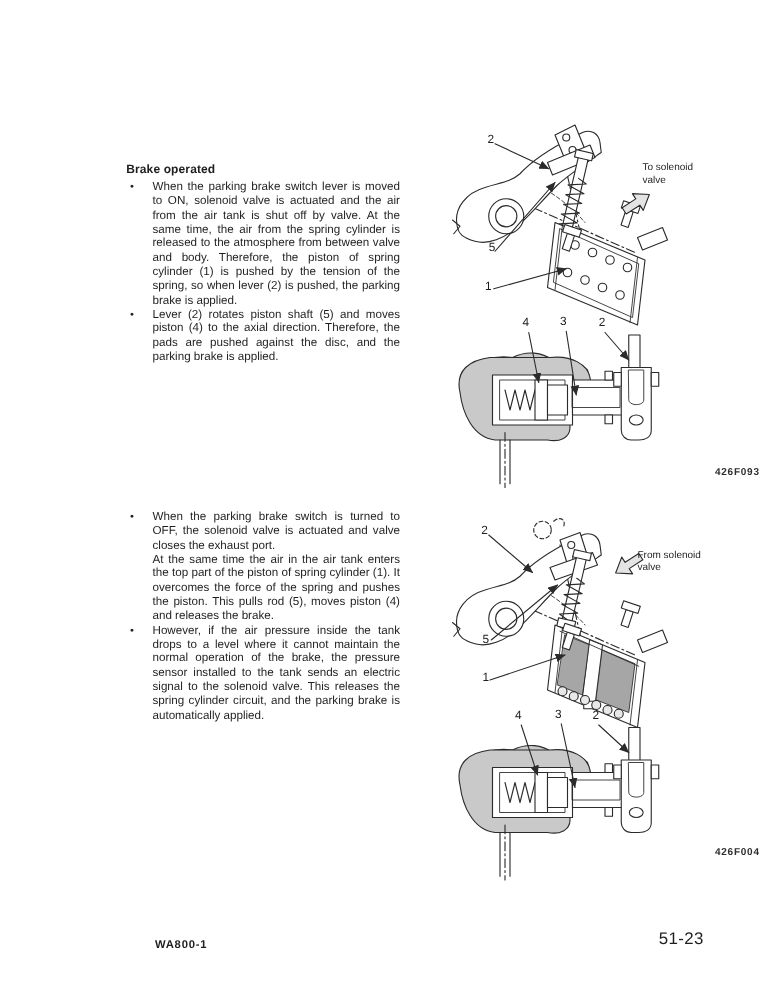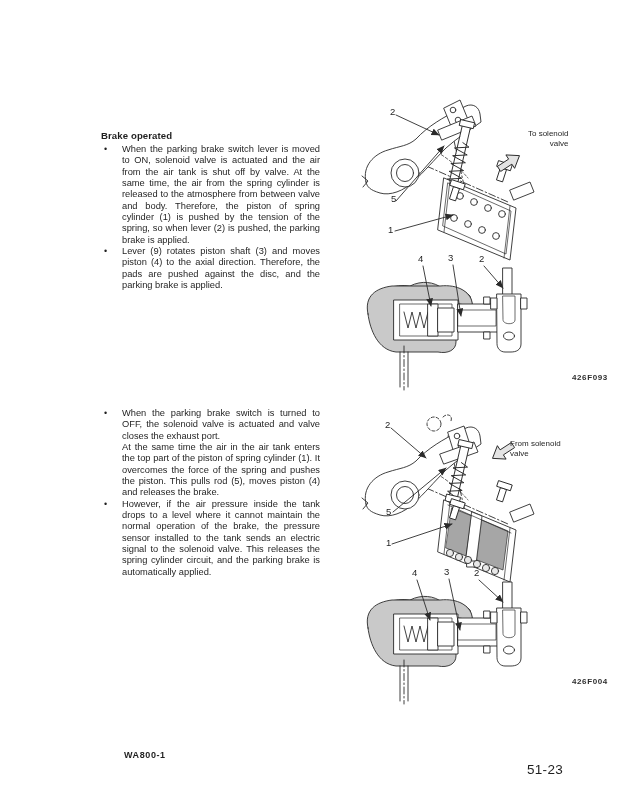--- a/index.html
+++ b/index.html
@@ -13,42 +13,42 @@
   .bullet .btext{flex:1;}
   .bullet p{margin:0;font-size:9.3px;line-height:11.35px;text-align:justify;}
   
   .fig-area{position:absolute;left:360px;width:235px;height:310px;}
   .fig-svg{position:absolute;left:0;top:0;width:235px;height:310px;}
   .callout{position:absolute;font-size:9.5px;line-height:10px;color:#1f1f1f;}
   .flow-note{position:absolute;font-size:8px;line-height:9.5px;color:#1f1f1f;}
   .fig-caption{position:absolute;font-size:8px;letter-spacing:.6px;color:#2e2e2e;font-weight:bold;margin-left:44px;}
   
   .footer-model{position:absolute;left:124px;top:750px;font-size:9px;font-weight:bold;letter-spacing:.6px;}
-  .footer-page{position:absolute;left:527px;top:762px;font-size:13.5px;letter-spacing:.3px;}
+  .footer-page{position:absolute;left:527px;top:743px;font-size:13.5px;letter-spacing:.3px;}
   
   .ln{stroke:#2b2b2b;stroke-width:.9;fill:none;stroke-linejoin:round;stroke-linecap:round;}
   .ddash{stroke-dasharray:7 2.5 1.5 2.5;}
 </style>
 </head>
 <body>
 
 <div class="page">
 
   <div class="text-block" style="left:100px;top:92px;margin-top:38px;">
     <h3 class="sec-heading">Brake operated</h3>
     <div class="bullet">
       <span class="dot">•</span>
       <div class="btext">
           <p>When the parking brake switch lever is moved to ON, solenoid valve is actuated and the air from the air tank is shut off by valve. At the same time, the air from the spring cylinder is released to the atmosphere from between valve and body. Therefore, the piston of spring cylinder (1) is pushed by the tension of the spring, so when lever (2) is pushed, the parking brake is applied.</p>
         </div>
     </div>
     <div class="bullet">
       <span class="dot">•</span>
       <div class="btext">
-          <p>Lever (9) rotates piston shaft (3) and moves piston (4) to the axial direction. Therefore, the pads are pushed against the disc, and the parking brake is applied.</p>
+          <p>Lever (2) rotates piston shaft (5) and moves piston (4) to the axial direction. Therefore, the pads are pushed against the disc, and the parking brake is applied.</p>
         </div>
     </div>
   </div>
 
   <div class="fig-area" style="top:84px;">
     <svg class="fig-svg" viewBox="0 0 235 310">
       <defs>
         <marker id="ah1" markerWidth="9" markerHeight="8" refX="7.5" refY="3.5" orient="auto" markerUnits="userSpaceOnUse">
           <path d="M0,0 L8,3.5 L0,7 Z" fill="#2b2b2b"></path>
         </marker>
@@ -129,21 +129,21 @@
         <line x1="48" y1="268" x2="48" y2="303"></line>
         <path class="ddash" d="M44,262 L44,306"></path>
         <line x1="63" y1="182" x2="71" y2="222" marker-end="url(#ah1)"></line>
         <line x1="93" y1="181" x2="101" y2="232" marker-end="url(#ah1)"></line>
         <line x1="124" y1="182" x2="143" y2="204" marker-end="url(#ah1)"></line>
       </g>
     </svg>
     <span class="callout" style="left:30px;top:23px;">2</span>
     <span class="callout" style="left:31px;top:110px;">5</span>
     <span class="callout" style="left:28px;top:141px;">1</span>
-    <div class="flow-note" style="left:168px;top:45px;text-align:right;">
+    <div class="flow-note" style="left:154px;top:45px;">
       <div>To solenoid</div>
       <div>valve</div>
     </div>
     <span class="callout" style="left:58px;top:170px;">4</span>
     <span class="callout" style="left:88px;top:169px;">3</span>
     <span class="callout" style="left:119px;top:170px;">2</span>
     <span class="fig-caption" style="left:168px;top:289px;">426F093</span>
   </div>
 
   <div class="text-block" style="left:100px;top:408px;">

